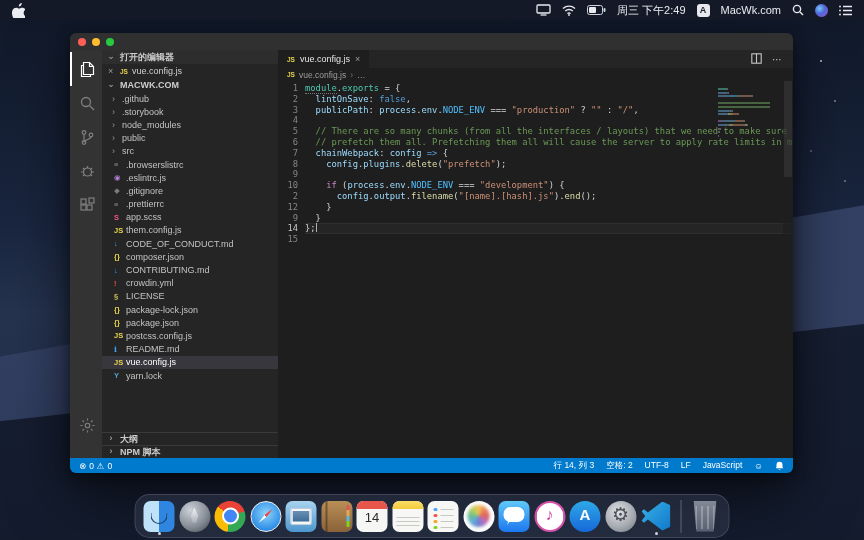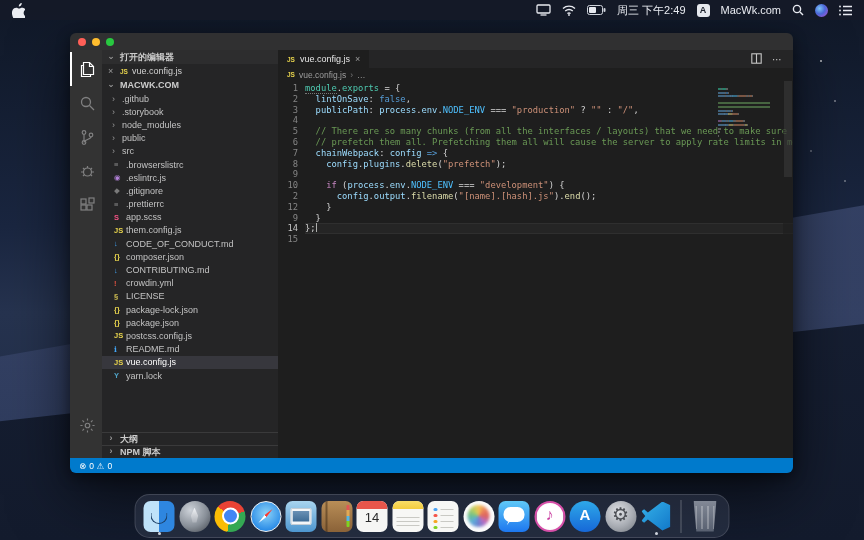--- a/index.html
+++ b/index.html
@@ -493,20 +493,36 @@
     </div>
   </div>
 
   <div class="statusbar">
     <span class="sb-group">
       <span class="sb-ico">⊗</span>
       <span>0</span>
       <span class="sb-ico">⚠</span>
       <span>0</span>
     </span>
+    <span class="sb-right">
+      <span id="sb-items" style="display:flex;gap:12px;">
+          <span class="sb-item">行 14, 列 3</span>
+          <span class="sb-item">空格: 2</span>
+          <span class="sb-item">UTF-8</span>
+          <span class="sb-item">LF</span>
+          <span class="sb-item">JavaScript</span>
+        </span>
+      <span class="sb-ico">☺</span>
+      <span class="bell">
+        <svg width="9" height="10" viewBox="0 0 12 13" fill="#ffffff">
+            <path d="M6 0.8a4 4 0 0 0-4 4v3L1 9.5h10L10 7.8v-3a4 4 0 0 0-4-4z"></path>
+            <path d="M4.6 10.5a1.5 1.5 0 0 0 2.8 0z"></path>
+          </svg>
+      </span>
+    </span>
   </div>
 </div>
 
 <div class="dock" id="dock">
     <div class="dock-item">
       <div class="di di-finder"></div>
       <span class="dock-dot"></span>
     </div>
     <div class="dock-item">
       <div class="di di-launchpad circle"></div>

